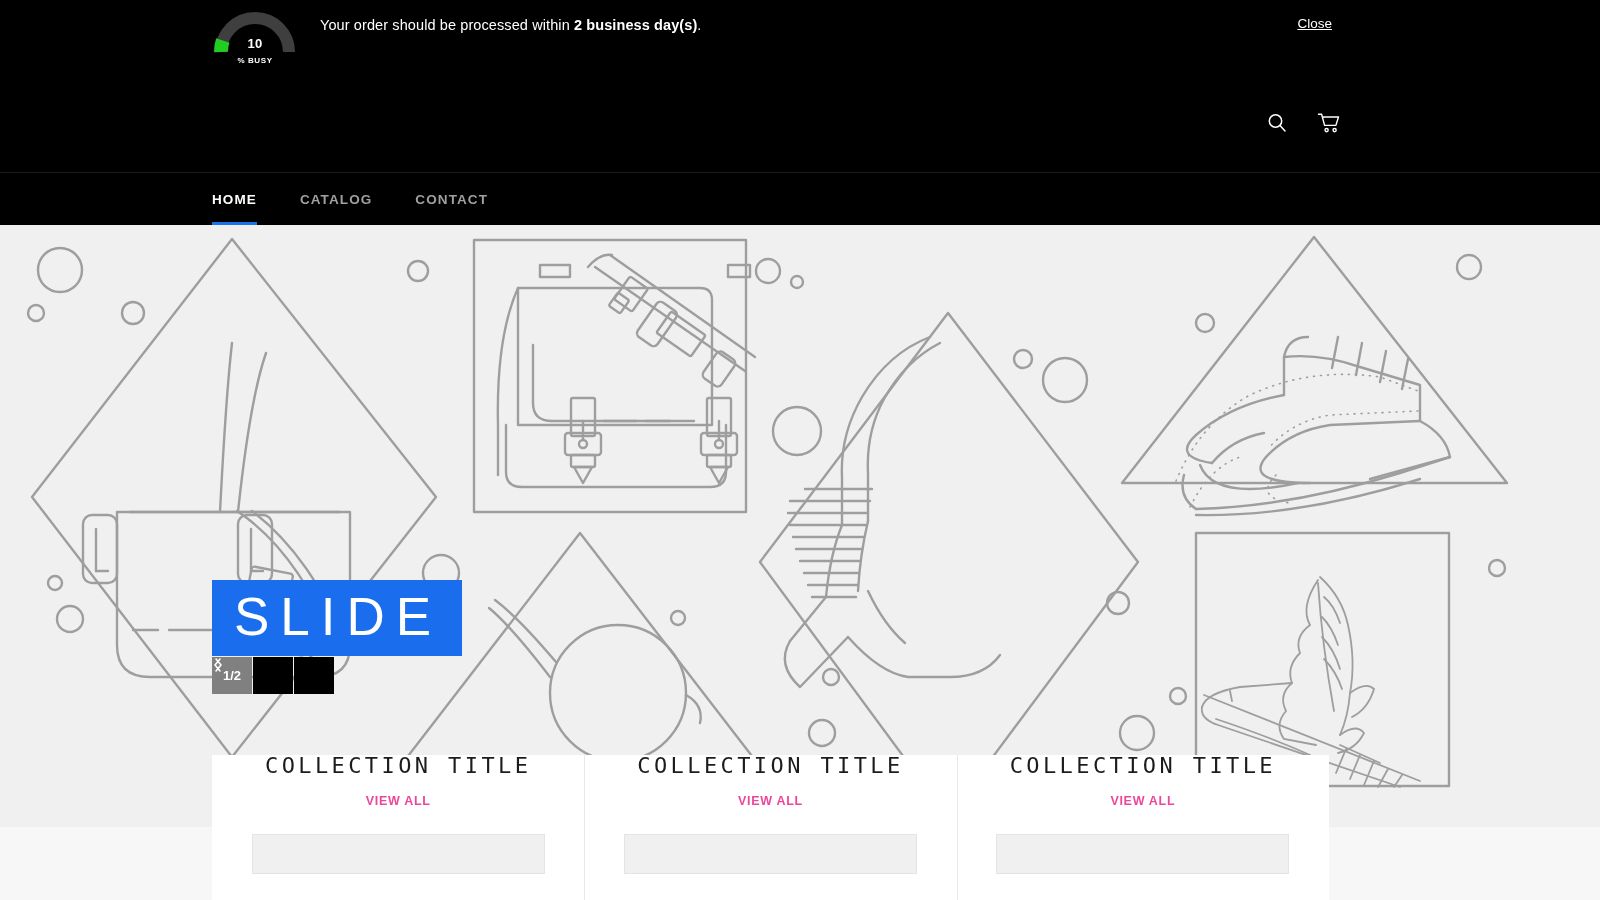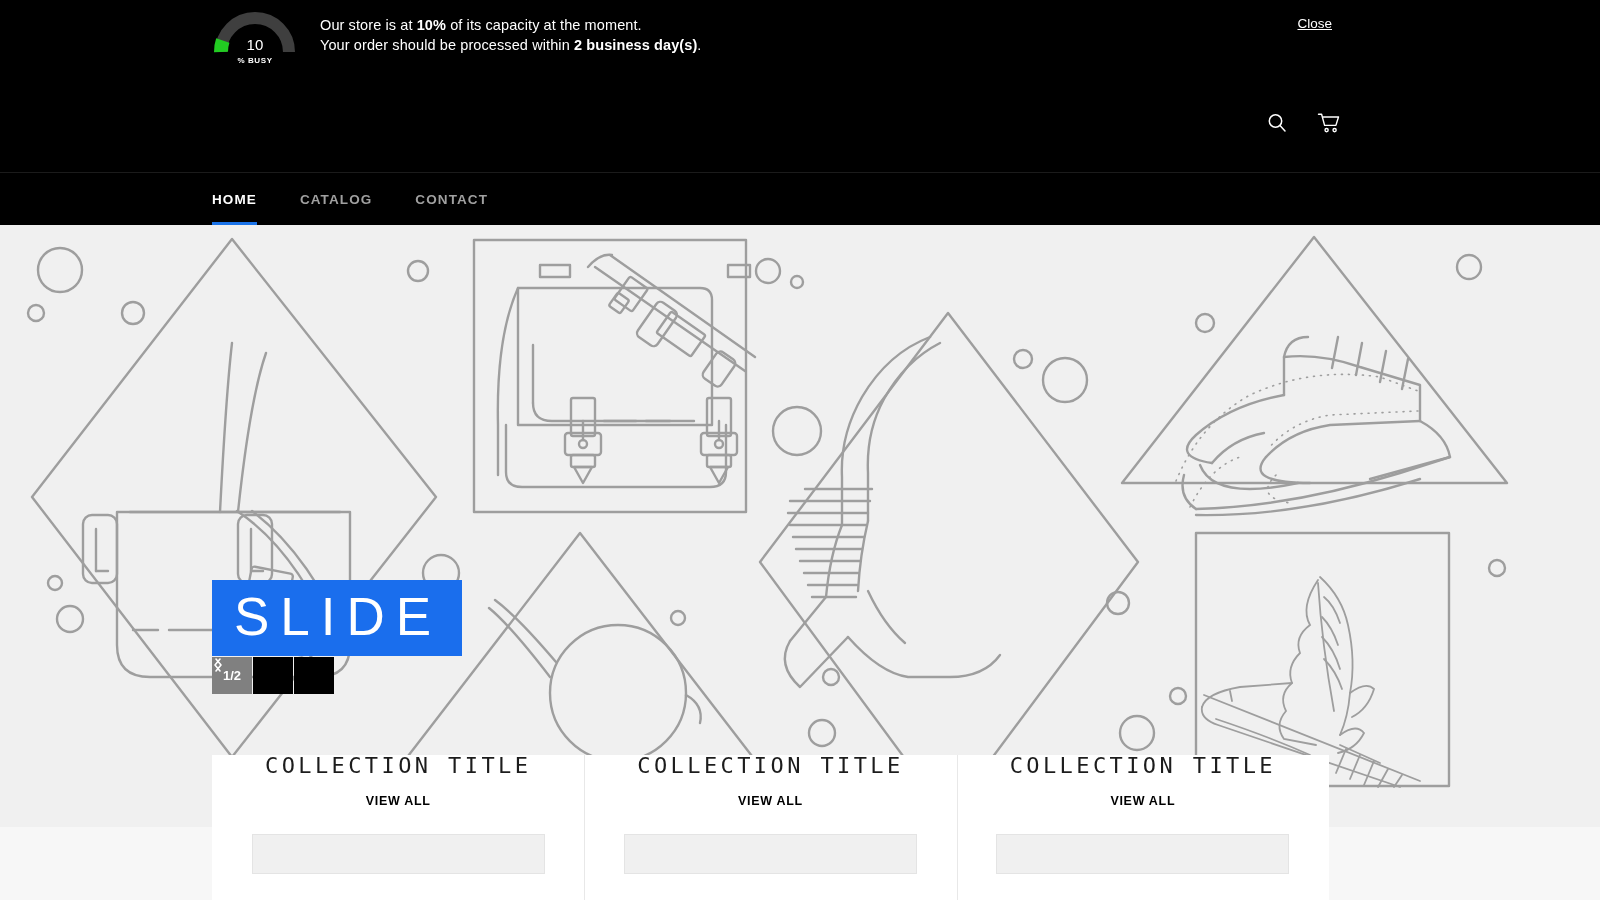--- a/index.html
+++ b/index.html
@@ -19,21 +19,21 @@
   }
 
   .capacity-widget {
     position: absolute; left: 212px; top: 4px;
     width: 86px; height: 66px;
   }
   .gauge-wrap { position: absolute; left: 0; top: 0; width: 86px; height: 50px; }
   .gauge-value {
     position: absolute; left: 0; top: 33px; width: 86px;
     text-align: center;
-    color: #fff; font-size: 15px; font-weight: 400;
+    color: #fff; font-size: 13px; font-weight: 700;
     letter-spacing: .2px; line-height: 1;
   }
   .gauge-label {
     position: absolute; left: 0; top: 52px; width: 86px;
     text-align: center;
     color: #fff; font-size: 8px; font-weight: 700; letter-spacing: .6px;
   }
 
   .announce-text {
     position: absolute; left: 320px; top: 15px;
@@ -155,21 +155,21 @@
     color: #1c1c1c;
     font-family: "DejaVu Sans Mono", monospace;
     font-size: 22px;
     font-weight: 400;
     letter-spacing: 3.4px;
     line-height: 1;
     white-space: nowrap;
   }
   .collection-viewall {
     margin-top: 17px;
-    color: #000000;
+    color: #ec4899;
     font-size: 12.5px;
     font-weight: 700;
     letter-spacing: .7px;
     cursor: pointer;
   }
   .collection-thumb {
     margin: 26px auto 0;
     width: 293px; height: 40px;
     background: #f0f0f0;
     border: 1px solid #e4e4e4;
@@ -185,23 +185,20 @@
       <svg width="86" height="50" viewBox="0 0 86 50">
         <path d="M9 48 A34 34 0 0 1 77 48" fill="none" stroke="#3f3f3f" stroke-width="12"></path>
         <path d="M9 48 A34 34 0 0 1 10.8 36.4" fill="none" stroke="#22cc22" stroke-width="14"></path>
       </svg>
     </div>
     <div class="gauge-value">10</div>
     <div class="gauge-label">% BUSY</div>
   </div>
 
   <div class="announce-text">
-    <div>
-      <span>Our store is at </span><b>10%</b><span> of its capacity at the moment.</span>
-    </div>
     <div>
       <span>Your order should be processed within </span><b>2 business day(s)</b><span>.</span>
     </div>
   </div>
 
   <div class="close-link">Close</div>
 
   <div class="header-icons">
     <div class="icon-btn">
       <svg width="22" height="22" viewBox="0 0 22 22" fill="none" stroke="#ffffff" stroke-width="1.5">

